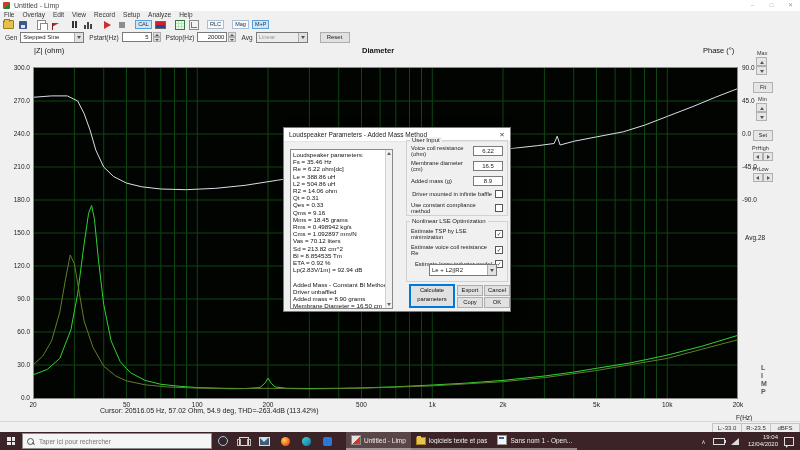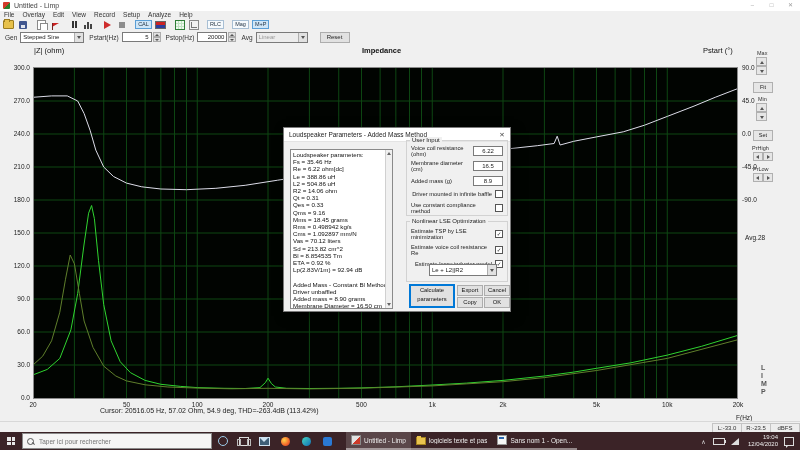--- a/index.html
+++ b/index.html
@@ -239,22 +239,22 @@
     <span class="lbl">Avg</span>
     <span class="combo disabled" style="width:50px">
       <span class="combo-val">Linear</span>
       <span class="combo-btn"></span>
     </span>
     <span class="btn reset">Reset</span>
   </div>
 
   <div class="chartarea">
     <span class="hdr" style="left:34px">|Z| (ohm)</span>
-    <span class="hdr hdr-title" style="left:362px">Impedance</span>
-    <span class="hdr" style="left:703px">Pstart (°)</span>
+    <span class="hdr hdr-title" style="left:362px">Diameter</span>
+    <span class="hdr" style="left:703px">Phase (°)</span>
 
     <svg id="plot-svg" width="705" height="332" viewBox="0 0 705 332">
         <rect x="0" y="0" width="705" height="332" fill="#010401"></rect>
         <line x1="41.38144587808509" y1="1" x2="41.38144587808509" y2="331" stroke="#0e4713" stroke-width="1"></line>
         <line x1="70.74204898103558" y1="1" x2="70.74204898103558" y2="331" stroke="#0e4713" stroke-width="1"></line>
         <line x1="93.51590203792883" y1="1" x2="93.51590203792883" y2="331" stroke="#0e4713" stroke-width="1"></line>
         <line x1="112.12349485912067" y1="1" x2="112.12349485912067" y2="331" stroke="#0e4713" stroke-width="1"></line>
         <line x1="127.85599042231479" y1="1" x2="127.85599042231479" y2="331" stroke="#0e4713" stroke-width="1"></line>
         <line x1="141.48409796207116" y1="1" x2="141.48409796207116" y2="331" stroke="#0e4713" stroke-width="1"></line>
         <line x1="153.50494073720577" y1="1" x2="153.50494073720577" y2="331" stroke="#0e4713" stroke-width="1"></line>

